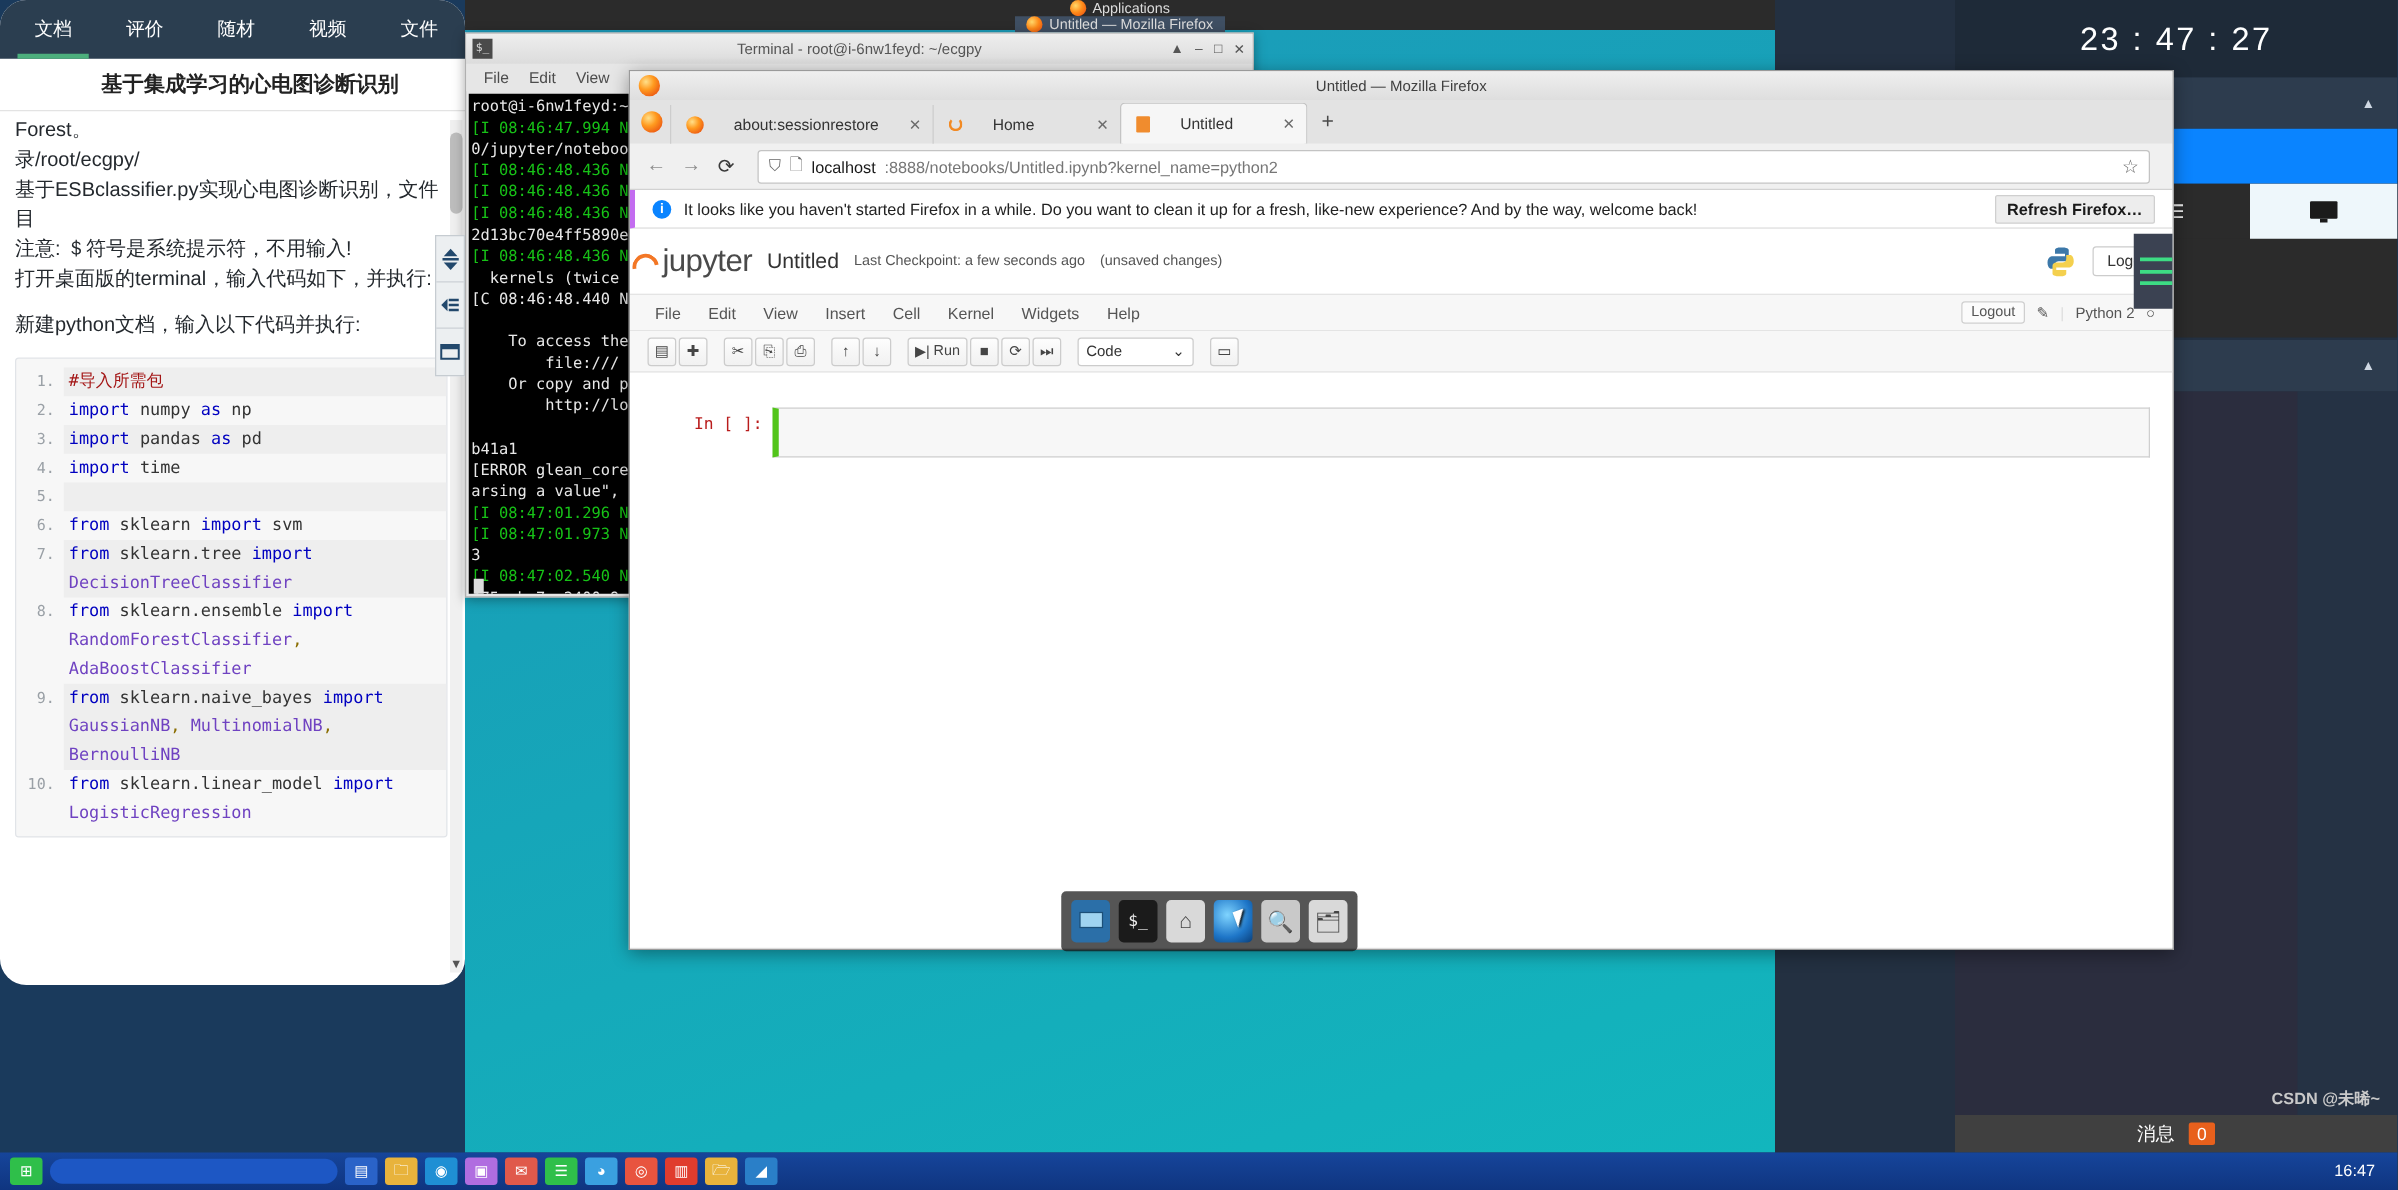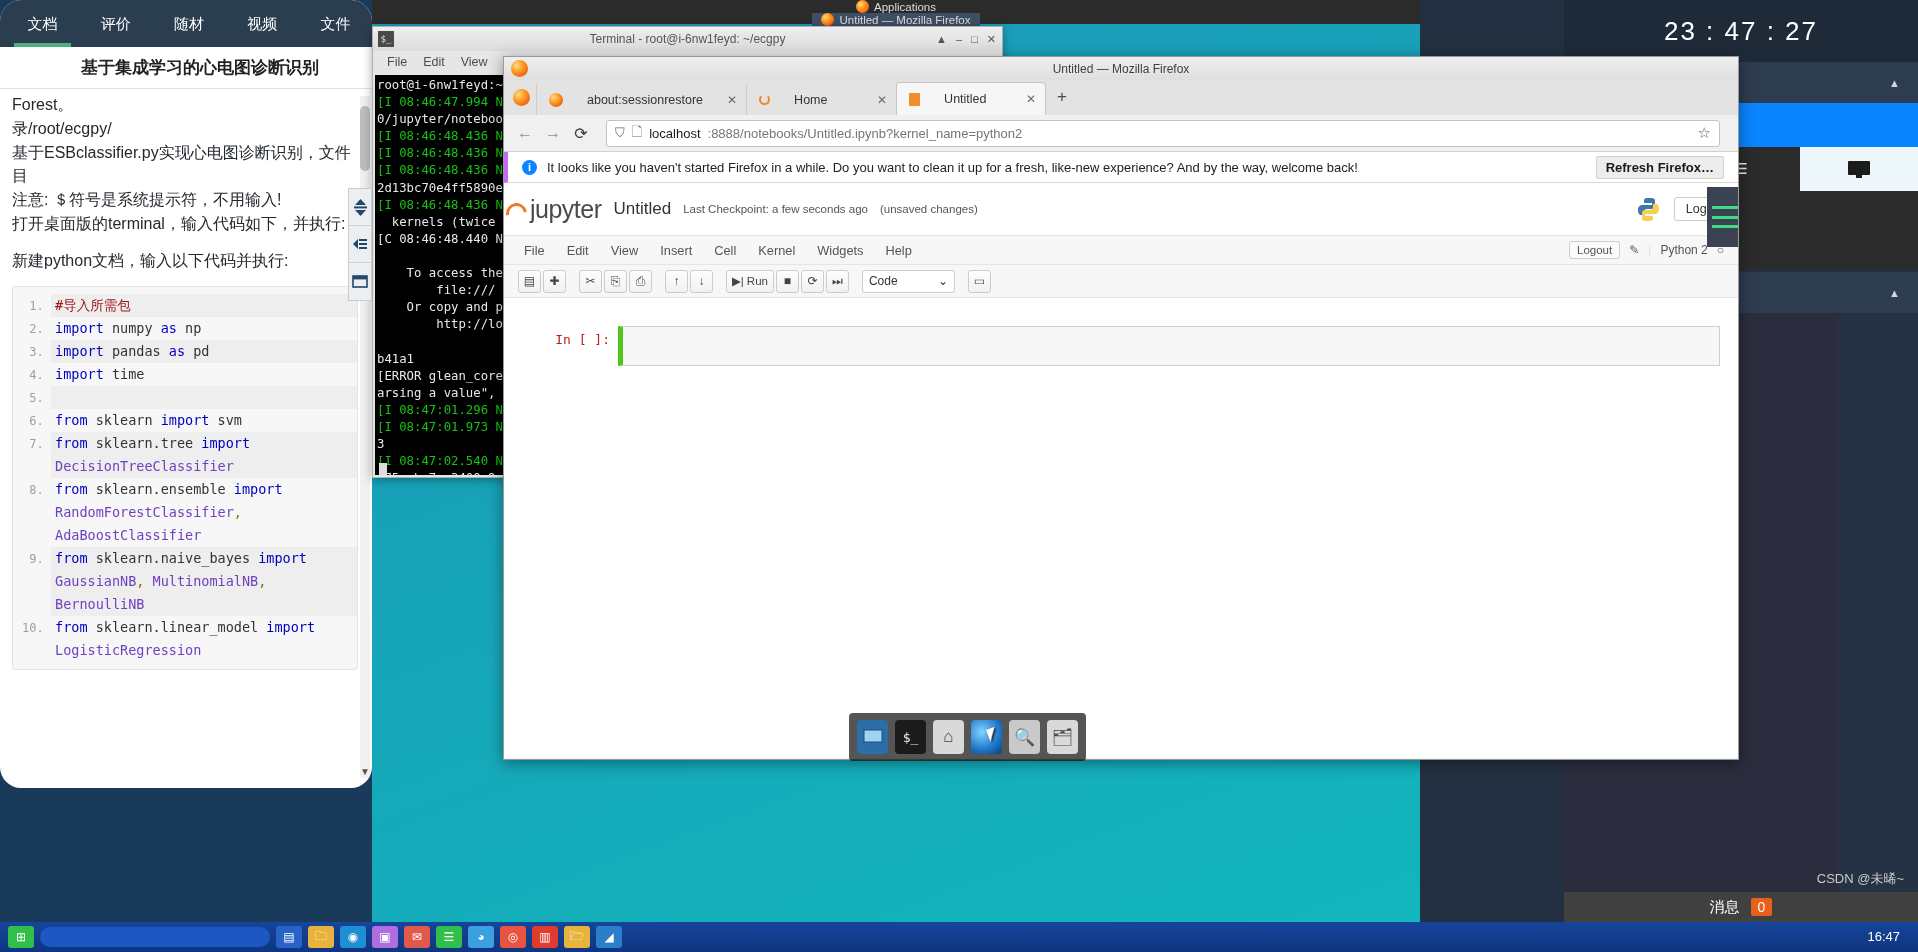--- a/index.html
+++ b/index.html
@@ -219,21 +219,21 @@
     justify-content:center; gap:11px; font-size:15px; cursor:pointer; }
   #rbar-msg .badge { background:#e8601c; color:#fff; font-size:14px;
     padding:1px 7px; border-radius:2px; }
   #rbar-info-bg { position:absolute; right:0; top:150px; width:354px;
     height:120px; background:#2b2b2b; }
   #rbar-ops-bg { position:absolute; right:0; top:313px; width:354px;
     bottom:30px; background:#2b2d3e; }
   #rbar-ops-bg2 { position:absolute; right:0; top:313px; width:80px;
     bottom:30px; background:#253244; }
   #watermark { position:absolute; right:14px; bottom:34px; font-size:13px;
-    color:#c9c9c9; }
+    color:#c9c9c9;font-weight:bold; }
 
   
   #dock { position:absolute; left:849px; top:713px; width:237px; height:48px;
     background:rgba(20,20,20,.72); border-radius:4px; display:flex;
     align-items:center; gap:7px; padding:0 8px; z-index:35; }
   .dock-ic { width:34px; height:34px; border-radius:4px; display:flex;
     align-items:center; justify-content:center; font-size:17px; cursor:pointer; }
   #dock-cursor { position:absolute; left:988px; top:728px; width:0; height:0;
     border-left:9px solid #fff; border-bottom:13px solid transparent;
     transform:rotate(-20deg); z-index:37; filter:drop-shadow(1px 1px 1px #000); }

